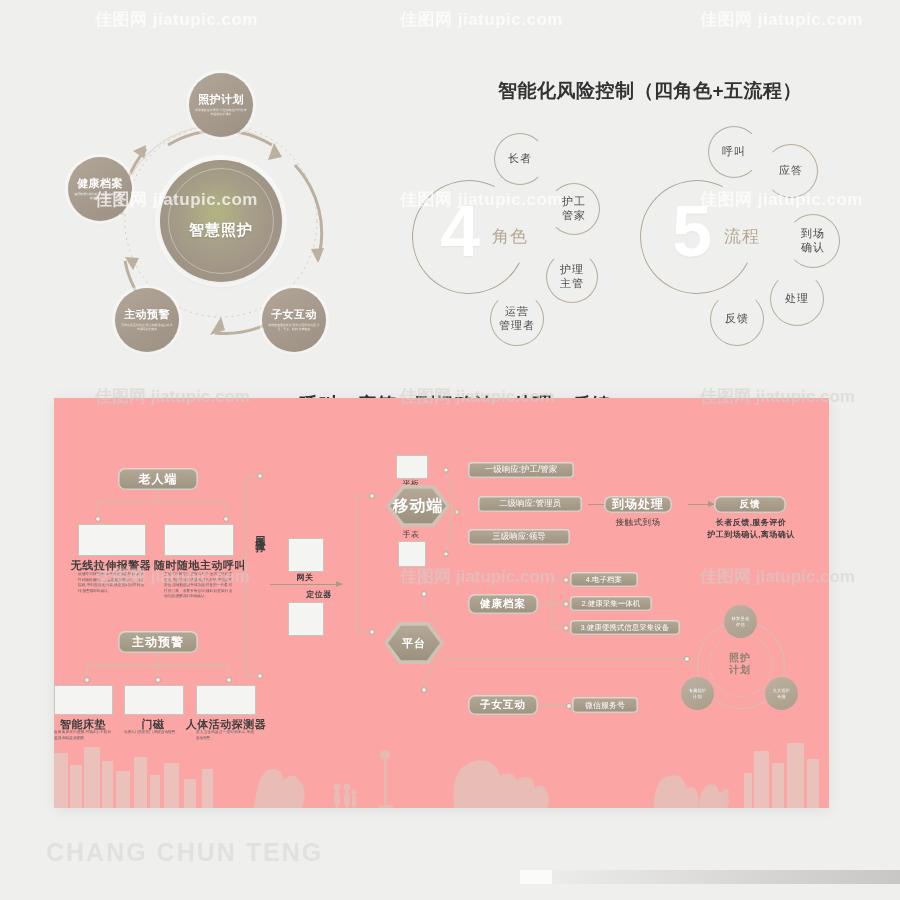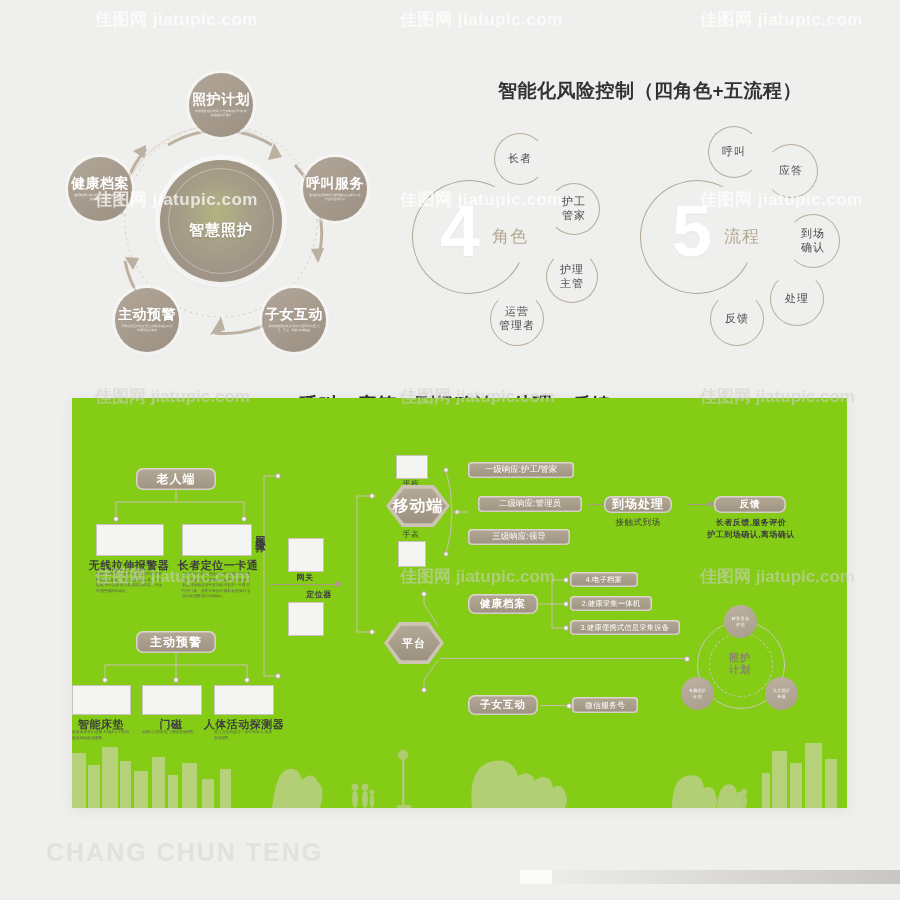--- a/index.html
+++ b/index.html
@@ -35,21 +35,21 @@
     content:"";position:absolute;left:8px;top:8px;right:8px;bottom:8px;border-radius:50%;
     border:1px solid rgba(255,255,255,.35);
   }
   .cd-node{
     position:absolute;width:64px;height:64px;border-radius:50%;
     background:linear-gradient(145deg,#b1a697 0%,#9b9082 100%);
     box-shadow:0 0 0 3px rgba(255,255,255,.5),0 1px 4px rgba(0,0,0,.1);
     display:flex;flex-direction:column;align-items:center;justify-content:center;
     text-align:center;padding:3px;box-sizing:border-box;
   }
-  .cd-node .t{color:#fff;font-size:14px;font-weight:bold;letter-spacing:.4px;line-height:1.15;}
+  .cd-node .t{color:#fff;font-size:11px;font-weight:bold;letter-spacing:.4px;line-height:1.15;}
   .cd-node .d{color:rgba(255,255,255,.82);font-size:3.2px;line-height:1.45;margin-top:2px;
      transform:scale(.92);transform-origin:top center;}
 
   
   #riskTitle{position:absolute;left:470px;top:78px;width:360px;text-align:center;
     font-size:19px;font-weight:bold;color:#333;letter-spacing:.5px;}
 
   
   .cluster{position:absolute;width:240px;height:230px;}
   .big-ring{position:absolute;border:1.4px solid #b3a795;border-radius:50%;
@@ -60,22 +60,22 @@
   .o-ring{position:absolute;border:1.2px solid #b8ac9a;border-radius:50%;
      display:flex;align-items:center;justify-content:center;text-align:center;
      font-size:11px;color:#4a4a4a;line-height:1.25;letter-spacing:1px;}
   .o-ring.gap-br{border-right-color:transparent;}
   .o-ring.gap-bl{border-left-color:transparent;}
   .o-ring.gap-tr{border-top-color:transparent;}
 
   
   #flowTitle{position:absolute;left:175px;top:392px;width:560px;text-align:center;
      font-size:19px;font-weight:bold;color:#333;letter-spacing:.5px;}
-  #flowPanel{position:absolute;left:72px;top:398px;width:775px;height:410px;
-     background:#84cc16;box-shadow:0 2px 14px rgba(0,0,0,.07);overflow:hidden;}
+  #flowPanel{position:absolute;left:54px;top:398px;width:775px;height:410px;
+     background:#fca5a5;box-shadow:0 2px 14px rgba(0,0,0,.07);overflow:hidden;}
 
   .pill{position:absolute;background:linear-gradient(180deg,#b4a896,#9e9280);
      border-radius:7px;color:#fff;font-weight:bold;text-align:center;
      box-shadow:inset 0 0 0 1.6px rgba(255,255,255,.55);
      display:flex;align-items:center;justify-content:center;letter-spacing:1px;}
   .pill.small{border-radius:4px;font-weight:normal;letter-spacing:0;}
 
   .hex{position:absolute;background:linear-gradient(180deg,#b4a896,#9c907f);
      clip-path:polygon(25% 2%,75% 2%,100% 50%,75% 98%,25% 98%,0% 50%);
      display:flex;align-items:center;justify-content:center;color:#fff;font-weight:bold;
@@ -145,26 +145,20 @@
 
     <div class="cd-core">
       <span>智慧照护</span>
     </div>
 
     <div class="cd-node" style="left:139px;top:-2px">
       <div class="t">照护计划</div>
       <div class="d">科学适配照护等级
 个性定制照护计划
 按时提供照护服务</div>
-    </div>
-    <div class="cd-node" style="left:253px;top:82px">
-      <div class="t">呼叫服务</div>
-      <div class="d">随身定位实时响应
-随时随地主动呼叫
-处理过程全程记录</div>
     </div>
     <div class="cd-node" style="left:212px;top:213px">
       <div class="t">子女互动</div>
       <div class="d">实时查看服务状况
 双向打通双向沟通
 父母、子女、机构
 情感链接</div>
     </div>
     <div class="cd-node" style="left:65px;top:213px">
       <div class="t">主动预警</div>
@@ -270,21 +264,21 @@
     </div>
     <svg style="position:absolute;left:20px;top:92px;width:210px;height:38px">
       <path d="M84 0 V12 H24 V26" fill="none" stroke="#cac1b2" stroke-width="1"></path>
       <path d="M84 12 H152 V26" fill="none" stroke="#cac1b2" stroke-width="1"></path>
       <circle cx="24" cy="29" r="2.4" fill="#f2f2f0" stroke="#b5a894"></circle>
       <circle cx="152" cy="29" r="2.4" fill="#f2f2f0" stroke="#b5a894"></circle>
     </svg>
     <div class="box" style="left:24px;top:126px;width:66px;height:30px"></div>
     <div class="box" style="left:110px;top:126px;width:68px;height:30px"></div>
     <div class="cap" style="left:10px;top:160px;width:94px">无线拉伸报警器</div>
-    <div class="cap" style="left:100px;top:160px;width:92px">长者定位一卡通</div>
+    <div class="cap" style="left:100px;top:160px;width:92px">随时随地主动呼叫</div>
     <div class="caps" style="left:24px;top:174px;width:66px">按键呼叫报警大,便于长者紧急呼叫,具有呼叫随时随地、上拉电阻及可靠性、外界隔绝,平时固定无污染,快捷及时的呼叫按钮,报警或即时确认。</div>
     <div class="caps" style="left:110px;top:174px;width:68px">主动呼叫和定位,在院出行外,室内三维精准定位;跟踪实时轨迹技术,过夜保护,系统反馈定位,活动数据的整体功能;可食用一卡通,可打开门禁、消费卡等管理;随时精准回归活动功能;提醒及时到场确认。</div>
 
     <div class="pill" style="left:64px;top:233px;width:80px;height:22px;font-size:12px">
       <span>主动预警</span>
     </div>
     <svg style="position:absolute;left:10px;top:255px;width:220px;height:34px">
       <path d="M94 0 V12 H23 V24" fill="none" stroke="#cac1b2" stroke-width="1"></path>
       <path d="M94 12 V24" fill="none" stroke="#cac1b2" stroke-width="1"></path>
       <path d="M94 12 H165 V24" fill="none" stroke="#cac1b2" stroke-width="1"></path>

